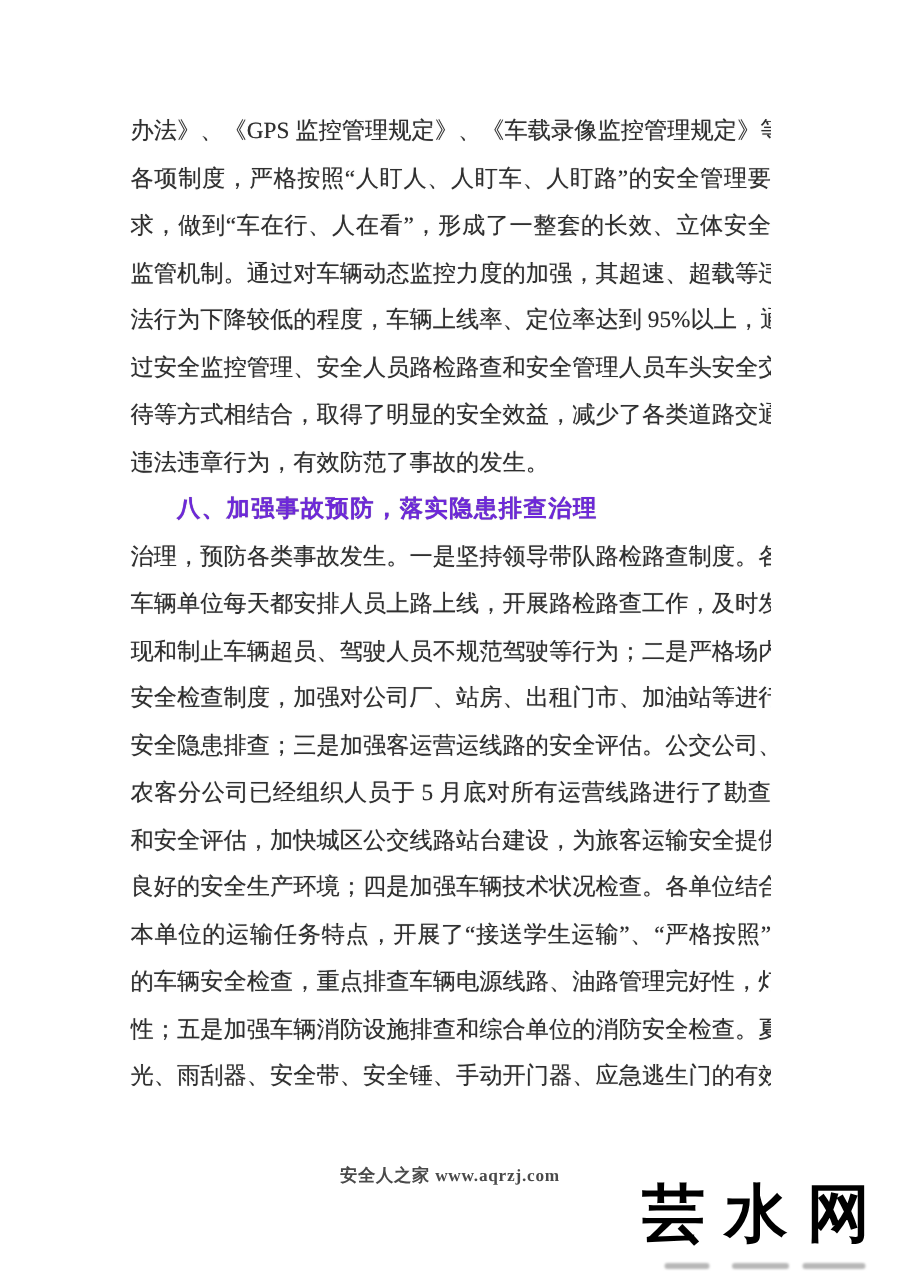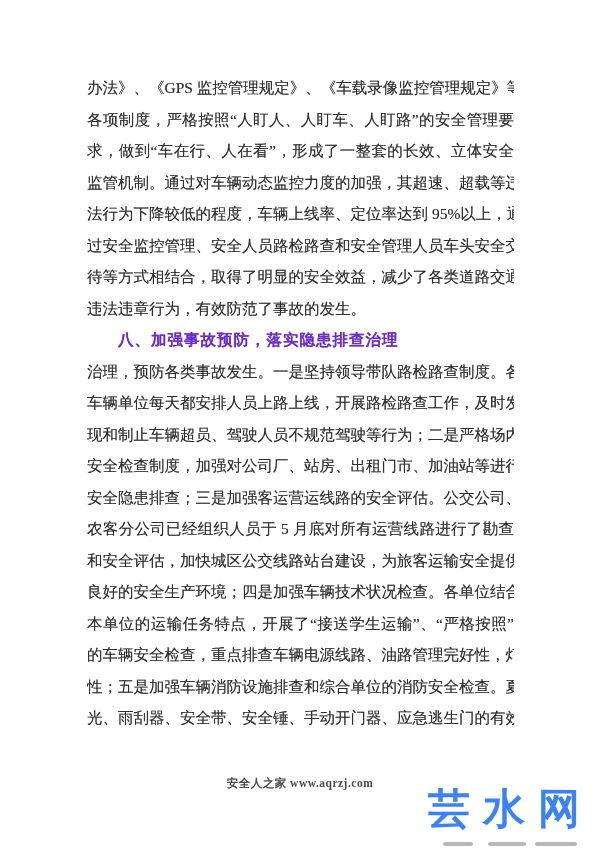--- a/index.html
+++ b/index.html
@@ -65,21 +65,21 @@
     height: 63px;
     pointer-events: none;
   }
   .wm-large {
     position: absolute;
     left: 3px;
     top: 2px;
     font-size: 42px;
     line-height: 42px;
     font-weight: 600;
-    color: #3b82f6;
+    color: #000000;
     letter-spacing: 13px;
     white-space: nowrap;
     font-family: "Liberation Sans", "DejaVu Sans", sans-serif;
   }
   .wm-small {
     position: absolute;
     left: 1px;
     top: 31px;
     font-size: 19px;
     line-height: 20px;

